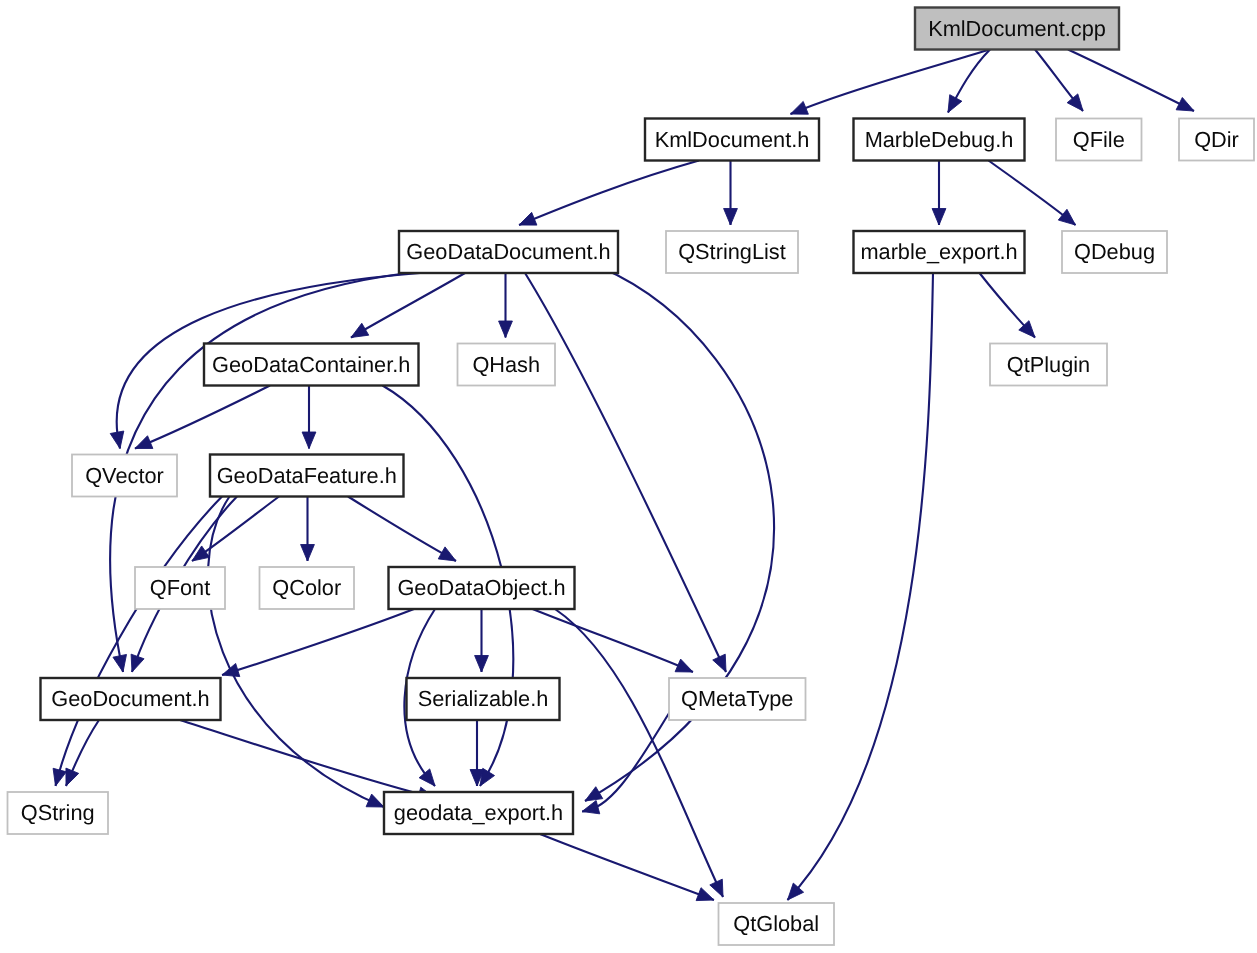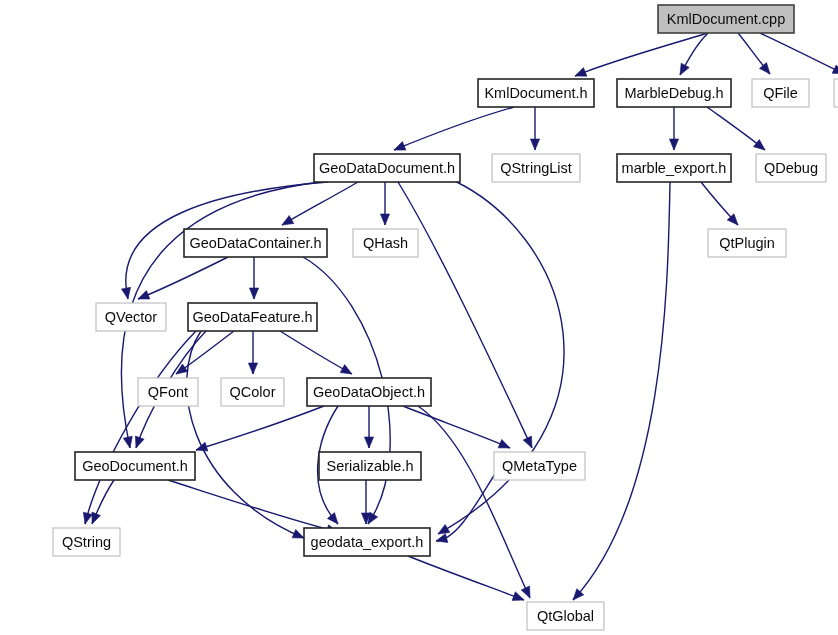--- a/index.html
+++ b/index.html
@@ -10,21 +10,20 @@
   body {
     width: 838px;
     height: 635px;
     font-family: "Liberation Sans", sans-serif;
     overflow: hidden;
   }
   #graph-root {
     position: relative;
     width: 754px;
     height: 635px;
-    margin-left: 48px;
   }
   svg#graph-svg {
     position: absolute;
     left: 0;
     top: 0;
     width: 838px;
     height: 635px;
   }
   .edge-path {
     fill: none;

